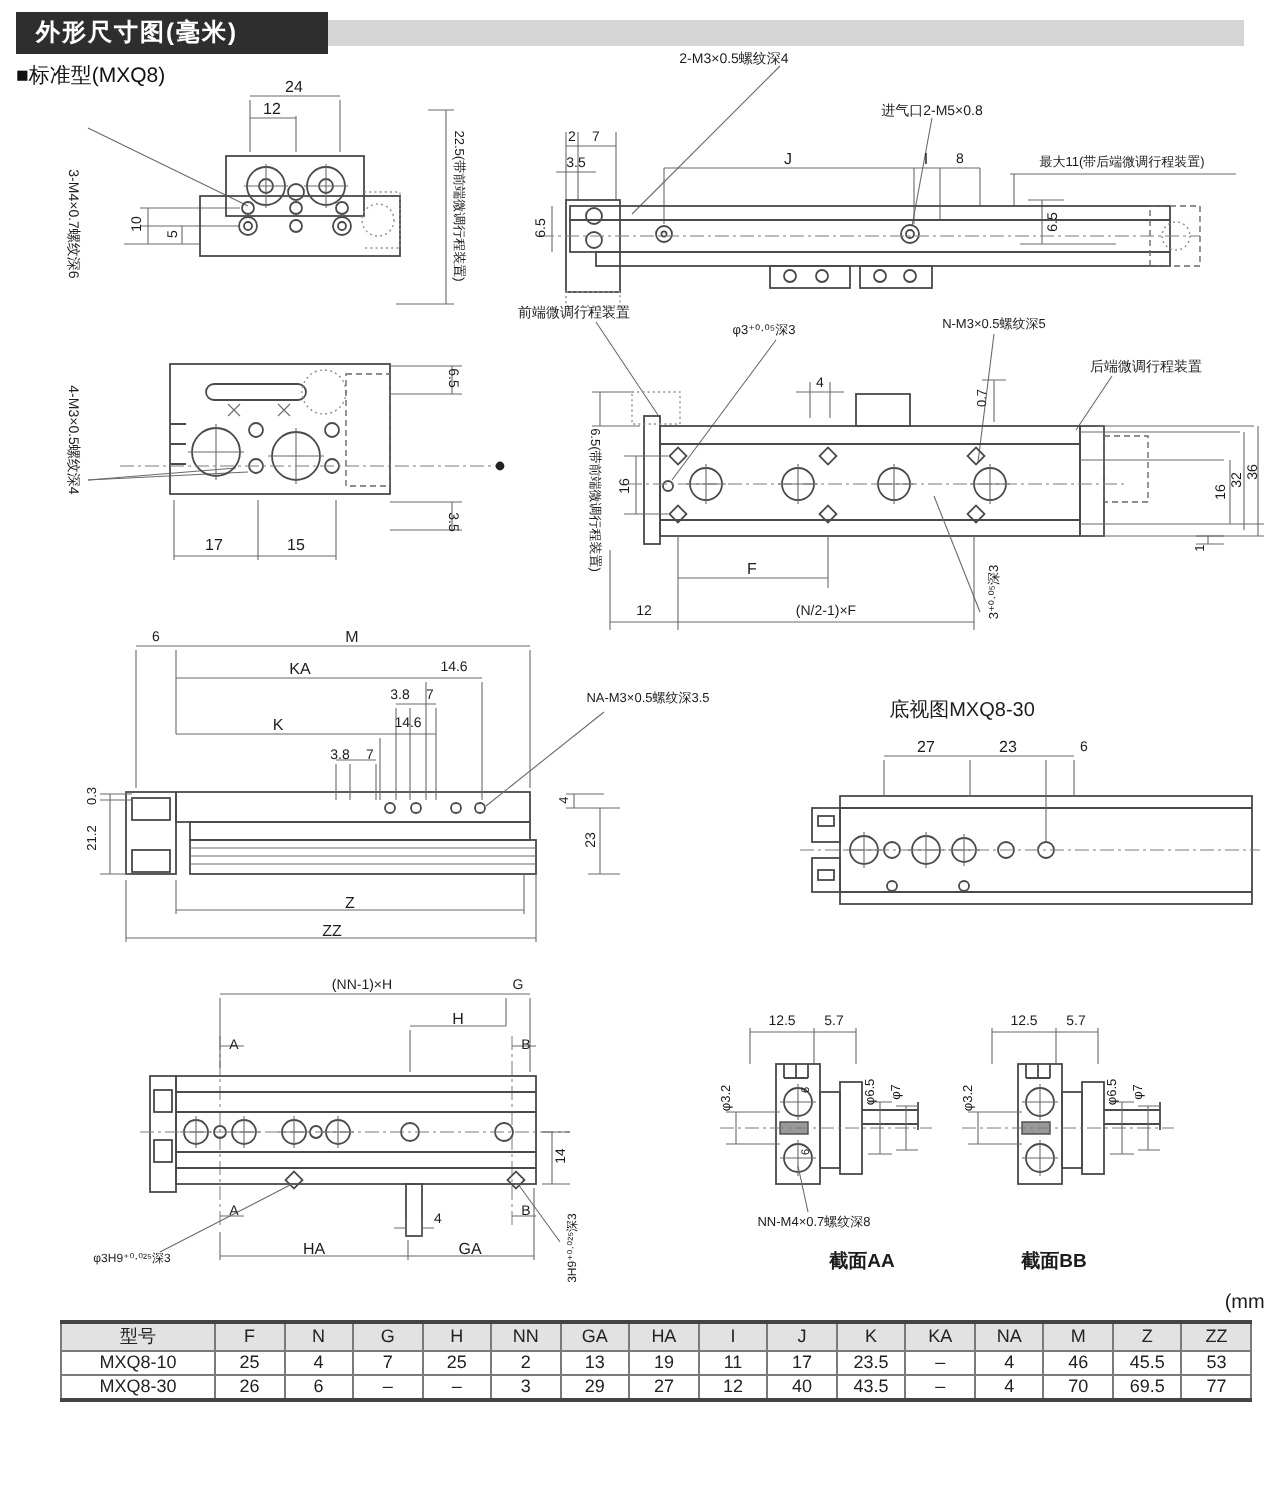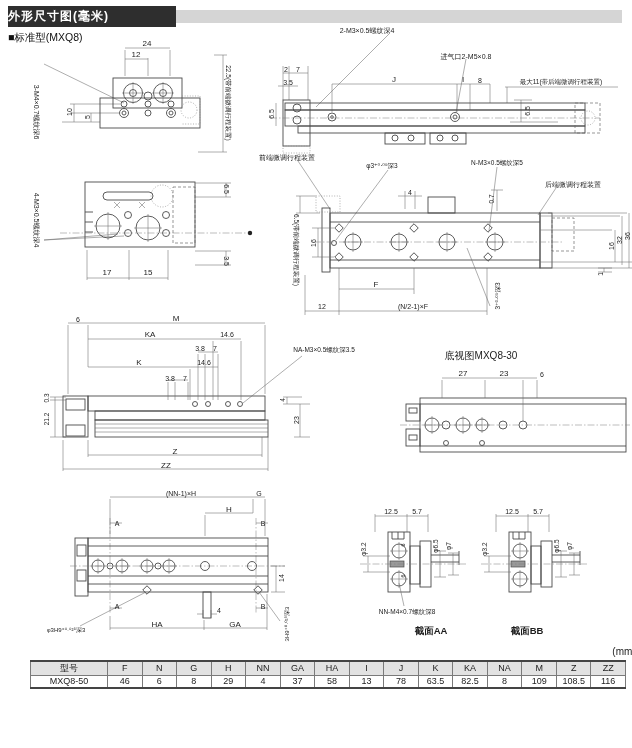--- a/index.html
+++ b/index.html
@@ -1,20 +1,20 @@
 <!DOCTYPE html>
 <html><head>
 <meta charset="utf-8">
 <style>
   html,body{margin:0;padding:0;background:#fff;}
   #page{position:relative;width:632px;height:748px;background:#ffffff;overflow:hidden;
         font-family:"Liberation Sans","DejaVu Sans",sans-serif;color:#1c1c1c;}
   #title-strip{position:absolute;left:10px;top:10px;width:612px;height:13px;background:#d5d5d5;}
-  #title-bar{position:absolute;left:8px;top:6px;width:168px;height:21px;background:#2e2e2e;color:#fff;
-             font-size:12px;font-weight:bold;line-height:21px;padding-left:0;box-sizing:border-box;letter-spacing:1px;}
+  #title-bar{position:absolute;left:8px;top:6px;width:156px;height:21px;background:#2e2e2e;color:#fff;
+             font-size:12px;font-weight:bold;line-height:21px;padding-left:10px;box-sizing:border-box;letter-spacing:1px;}
   #subtitle{position:absolute;left:8px;top:31px;font-size:10.5px;color:#111;}
   #art{position:absolute;left:0;top:0;}
   #anno-layer{position:absolute;left:0;top:0;width:632px;height:748px;pointer-events:none;}
   .anno{position:absolute;white-space:nowrap;color:#1c1c1c;line-height:1;}
   svg .ln{fill:none;stroke:#4a4a4a;stroke-width:0.9;}
   svg .thin{fill:none;stroke:#6a6a6a;stroke-width:0.55;}
   svg .dash{fill:none;stroke:#6a6a6a;stroke-width:0.7;stroke-dasharray:3 2;}
   svg .dot{fill:none;stroke:#8f8f8f;stroke-width:0.7;stroke-dasharray:1 1.6;}
   svg .ctr{fill:none;stroke:#7a7a7a;stroke-width:0.5;stroke-dasharray:7 2 1.5 2;}
   svg .slot{fill:#999;stroke:#4a4a4a;stroke-width:0.7;}
@@ -373,32 +373,50 @@
           <th>K</th>
           <th>KA</th>
           <th>NA</th>
           <th>M</th>
           <th>Z</th>
           <th>ZZ</th>
         </tr>
       </thead>
     <tbody>
         <tr>
-          <td>MXQ8-50</td>
+          <td>MXQ8-10</td>
+          <td>25</td>
+          <td>4</td>
+          <td>7</td>
+          <td>25</td>
+          <td>2</td>
+          <td>13</td>
+          <td>19</td>
+          <td>11</td>
+          <td>17</td>
+          <td>23.5</td>
+          <td>–</td>
+          <td>4</td>
           <td>46</td>
+          <td>45.5</td>
+          <td>53</td>
+        </tr>
+        <tr>
+          <td>MXQ8-30</td>
+          <td>26</td>
           <td>6</td>
-          <td>8</td>
+          <td>–</td>
+          <td>–</td>
+          <td>3</td>
           <td>29</td>
+          <td>27</td>
+          <td>12</td>
+          <td>40</td>
+          <td>43.5</td>
+          <td>–</td>
           <td>4</td>
-          <td>37</td>
-          <td>58</td>
-          <td>13</td>
-          <td>78</td>
-          <td>63.5</td>
-          <td>82.5</td>
-          <td>8</td>
-          <td>109</td>
-          <td>108.5</td>
-          <td>116</td>
+          <td>70</td>
+          <td>69.5</td>
+          <td>77</td>
         </tr>
       </tbody>
   </table>
 </div>
 
 </body></html>

